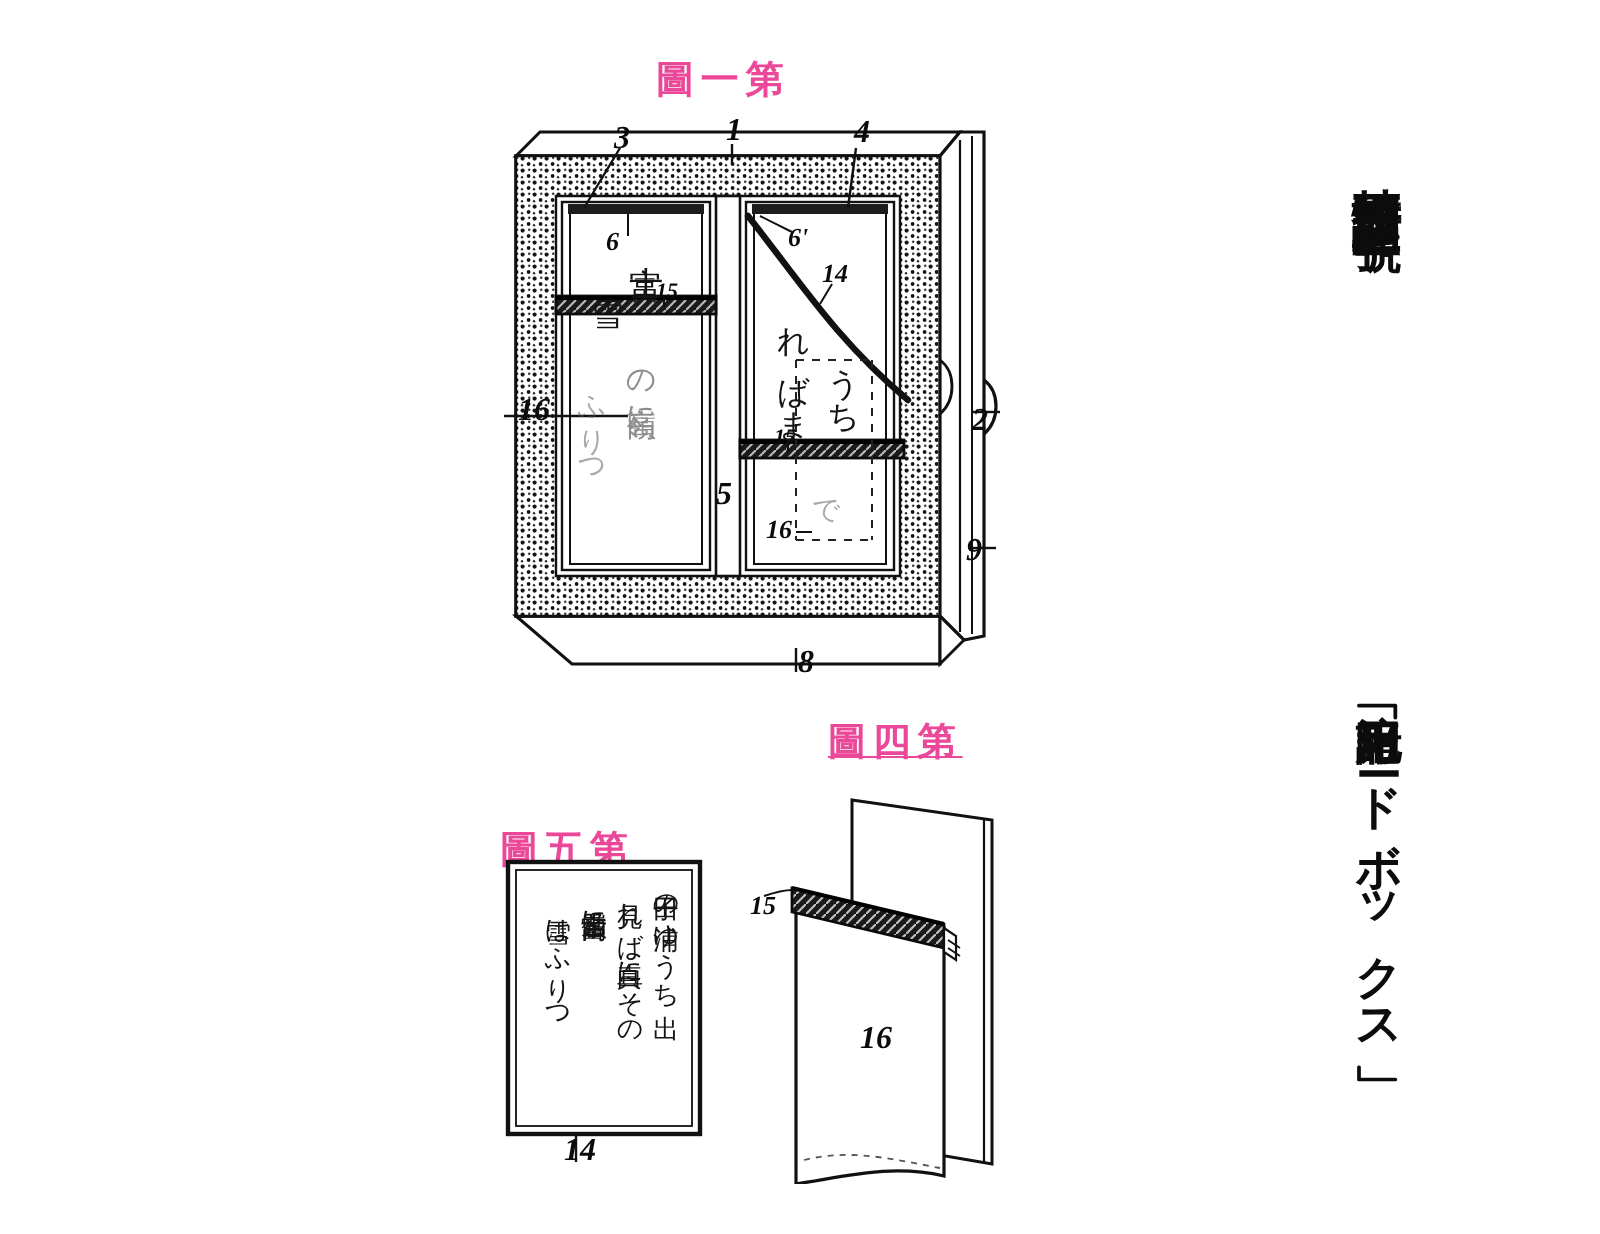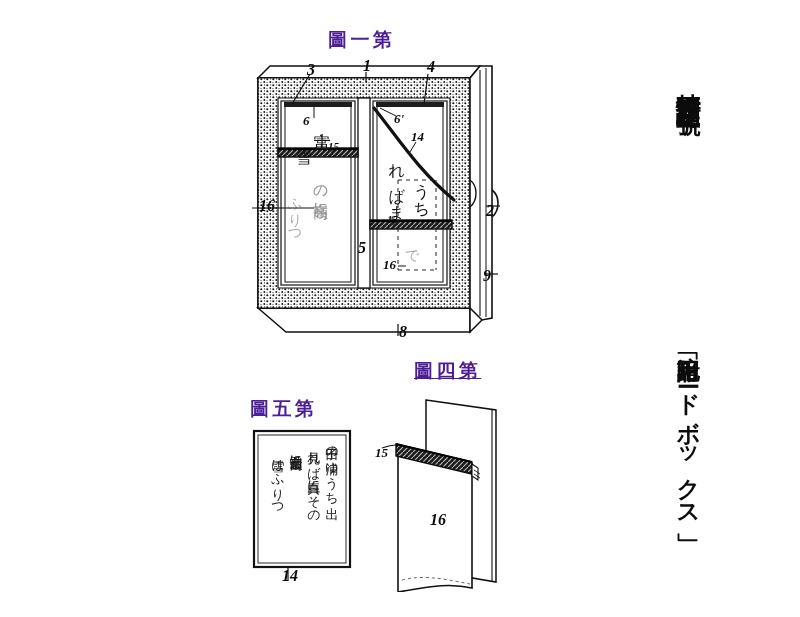--- a/index.html
+++ b/index.html
@@ -40,26 +40,26 @@
     left: 674px;
     font-size: 23px;
   }
   
   .fig-caption {
     position: absolute;
     font-family: "DejaVu Serif", serif;
     font-weight: 700;
     font-size: 19px;
     letter-spacing: 0.18em;
-    color: #4c1d95;
+    color: #ec4899;
     white-space: nowrap;
   }
   #caption-fig1 { left: 328px; top: 27px; }
   #caption-fig4 { left: 414px; top: 358px; text-decoration: underline; }
-  #caption-fig5 { left: 250px; top: 396px; }
+  #caption-fig5 { left: 250px; top: 412px; }
 
   
   .callout {
     position: absolute;
     font-family: "Liberation Serif", serif;
     font-style: italic;
     font-weight: 700;
     font-size: 16px;
     color: #0b0b0b;
     line-height: 1;

